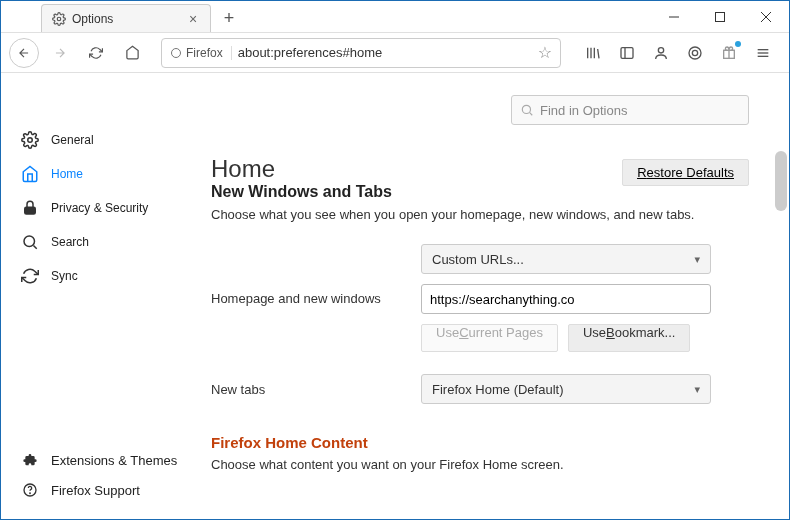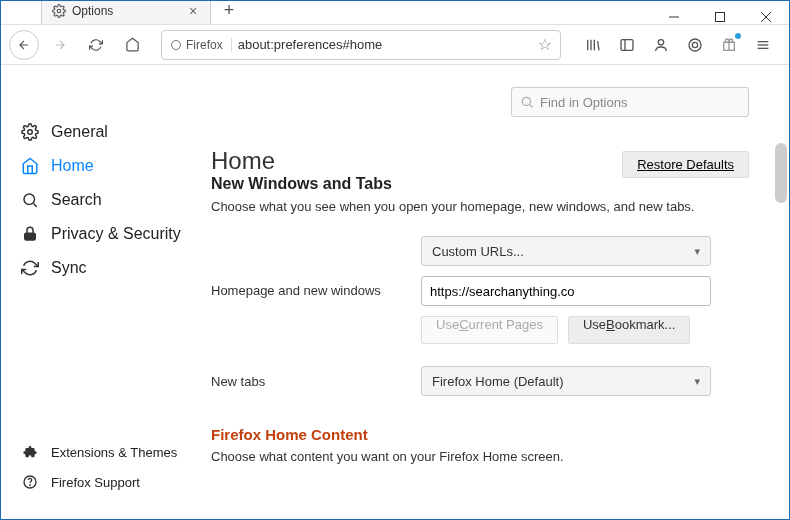--- a/index.html
+++ b/index.html
@@ -1,19 +1,19 @@
 <!DOCTYPE html>
 <html><head>
   <meta charset="utf-8">
   <style>
     * { margin: 0; padding: 0; box-sizing: border-box; font-family: "Segoe UI", Arial, sans-serif; }
     body { width: 790px; height: 520px; background: #fff; overflow: hidden; border: 1px solid #1a6bb3; position: relative; }
 
     
-    .titlebar { height: 24px; background: #fff; display: flex; align-items: stretch; border-bottom: 1px solid #e0e0e0; }
+    .titlebar { height: 32px; background: #fff; display: flex; align-items: stretch; border-bottom: 1px solid #e0e0e0; }
     .tab-row { display: flex; align-items: flex-end; flex: 1; }
     .tab-spacer-left { width: 40px; }
     .tab { display: flex; align-items: center; background: #f5f5f5; border: 1px solid #ccc; border-bottom: none; border-radius: 4px 4px 0 0; padding: 4px 10px; height: 28px; margin-top: 4px; min-width: 170px; gap: 6px; }
     .tab .cog { width: 14px; height: 14px; }
     .tab-title { font-size: 12px; flex: 1; color: #333; }
     .tab-close { width: 14px; height: 14px; display: flex; align-items: center; justify-content: center; color: #666; font-size: 14px; }
     .new-tab-btn { width: 28px; height: 28px; display: flex; align-items: center; justify-content: center; margin-left: 4px; margin-top: 4px; color: #555; font-size: 18px; }
     .win-controls { display: flex; }
     .win-btn { width: 46px; height: 32px; display: flex; align-items: center; justify-content: center; color: #333; }
     .win-btn svg { width: 10px; height: 10px; }
@@ -30,21 +30,21 @@
     .tb-icon { width: 28px; height: 28px; display: flex; align-items: center; justify-content: center; color: #555; }
     .tb-icon svg { width: 16px; height: 16px; }
     .gift-dot { position: relative; }
     .gift-dot::after { content: ''; position: absolute; top: 2px; right: 2px; width: 6px; height: 6px; background: #2aa1de; border-radius: 50%; }
 
     
     .content { display: flex; height: calc(520px - 72px - 2px); position: relative; }
     .sidebar { width: 210px; padding-top: 50px; display: flex; flex-direction: column; }
     .sidebar-top { flex: 1; }
     .sidebar-bottom { padding-bottom: 14px; }
-    .sb-item { display: flex; align-items: center; gap: 12px; padding: 8px 20px; font-size: 16px; color: #222; cursor: pointer; }
+    .sb-item { display: flex; align-items: center; gap: 12px; padding: 8px 20px; font-size: 12px; color: #222; cursor: pointer; }
     .sb-item.active { color: #0a84ff; }
     .sb-item .icon { width: 18px; height: 18px; display: flex; align-items: center; justify-content: center; }
     .sb-item.bottom { font-size: 13px; padding: 6px 20px; }
 
     .main { flex: 1; padding: 22px 34px 0 0; position: relative; overflow-y: auto; }
     .find-box { position: absolute; top: 22px; right: 40px; width: 238px; height: 30px; border: 1px solid #ccc; border-radius: 3px; display: flex; align-items: center; padding: 0 8px; gap: 6px; color: #888; font-size: 13px; background:#f9f9f9; }
 
     .page-title { font-size: 24px; font-weight: 300; color: #333; margin-top: 60px; }
     .restore-btn { position: absolute; top: 86px; right: 40px; padding: 5px 14px; font-size: 13px; background: #ededed; border: 1px solid #ddd; border-radius: 2px; text-decoration: underline; }
     .restore-btn .ul { text-decoration: underline; }
@@ -197,35 +197,35 @@
         <span class="icon">
           <svg viewBox="0 0 24 24" width="18" height="18" fill="none" stroke="#0a84ff" stroke-width="2">
               <path d="M3 9l9-7 9 7v11a2 2 0 0 1-2 2H5a2 2 0 0 1-2-2z"></path>
               <path d="M9 22V12h6v10"></path>
             </svg>
         </span>
         <span>Home</span>
       </div>
       <div class="sb-item">
         <span class="icon">
+          <svg viewBox="0 0 24 24" width="18" height="18" fill="#333" stroke="#333" stroke-width="2">
+              <rect x="5" y="11" width="14" height="9" rx="2"></rect>
+              <path fill="none" d="M8 11V7a4 4 0 0 1 8 0v4"></path>
+            </svg>
+        </span>
+        <span>Privacy &amp; Security</span>
+      </div>
+      <div class="sb-item">
+        <span class="icon">
           <svg viewBox="0 0 24 24" width="18" height="18" fill="none" stroke="#333" stroke-width="2">
               <circle cx="11" cy="11" r="7"></circle>
               <line x1="21" y1="21" x2="16.65" y2="16.65"></line>
             </svg>
         </span>
         <span>Search</span>
-      </div>
-      <div class="sb-item">
-        <span class="icon">
-          <svg viewBox="0 0 24 24" width="18" height="18" fill="#333" stroke="#333" stroke-width="2">
-              <rect x="5" y="11" width="14" height="9" rx="2"></rect>
-              <path fill="none" d="M8 11V7a4 4 0 0 1 8 0v4"></path>
-            </svg>
-        </span>
-        <span>Privacy &amp; Security</span>
       </div>
       <div class="sb-item">
         <span class="icon">
           <svg viewBox="0 0 24 24" width="18" height="18" fill="none" stroke="#333" stroke-width="2">
               <path d="M23 4v6h-6M1 20v-6h6"></path>
               <path d="M3.51 9a9 9 0 0 1 14.85-3.36L23 10M1 14l4.64 4.36A9 9 0 0 0 20.49 15"></path>
             </svg>
         </span>
         <span>Sync</span>
       </div>

